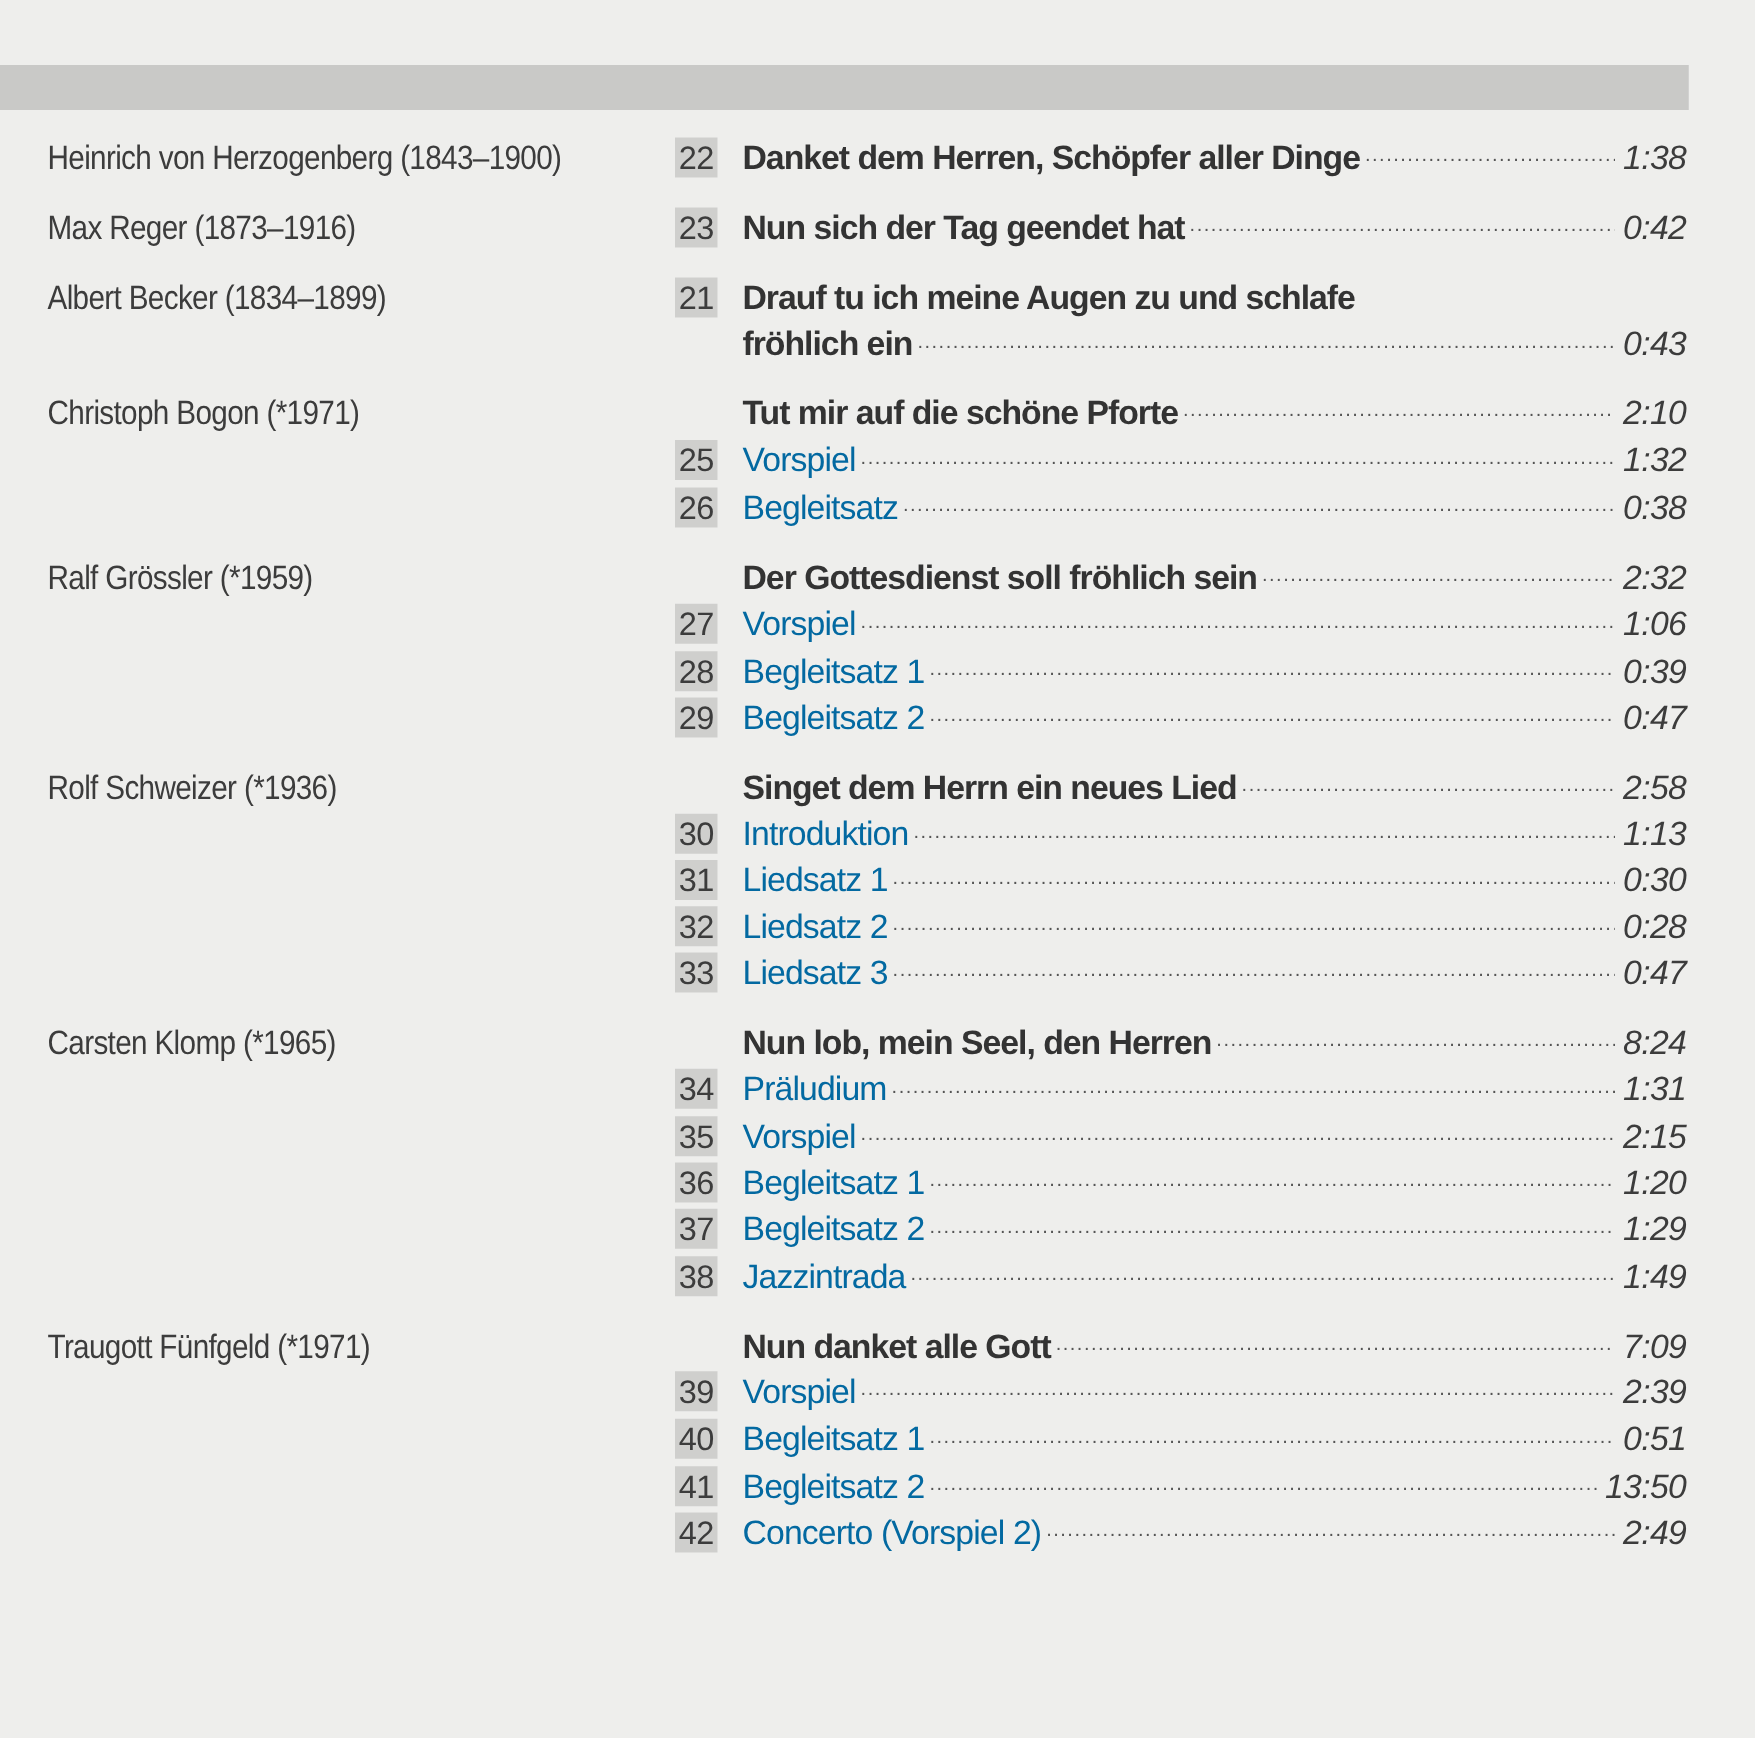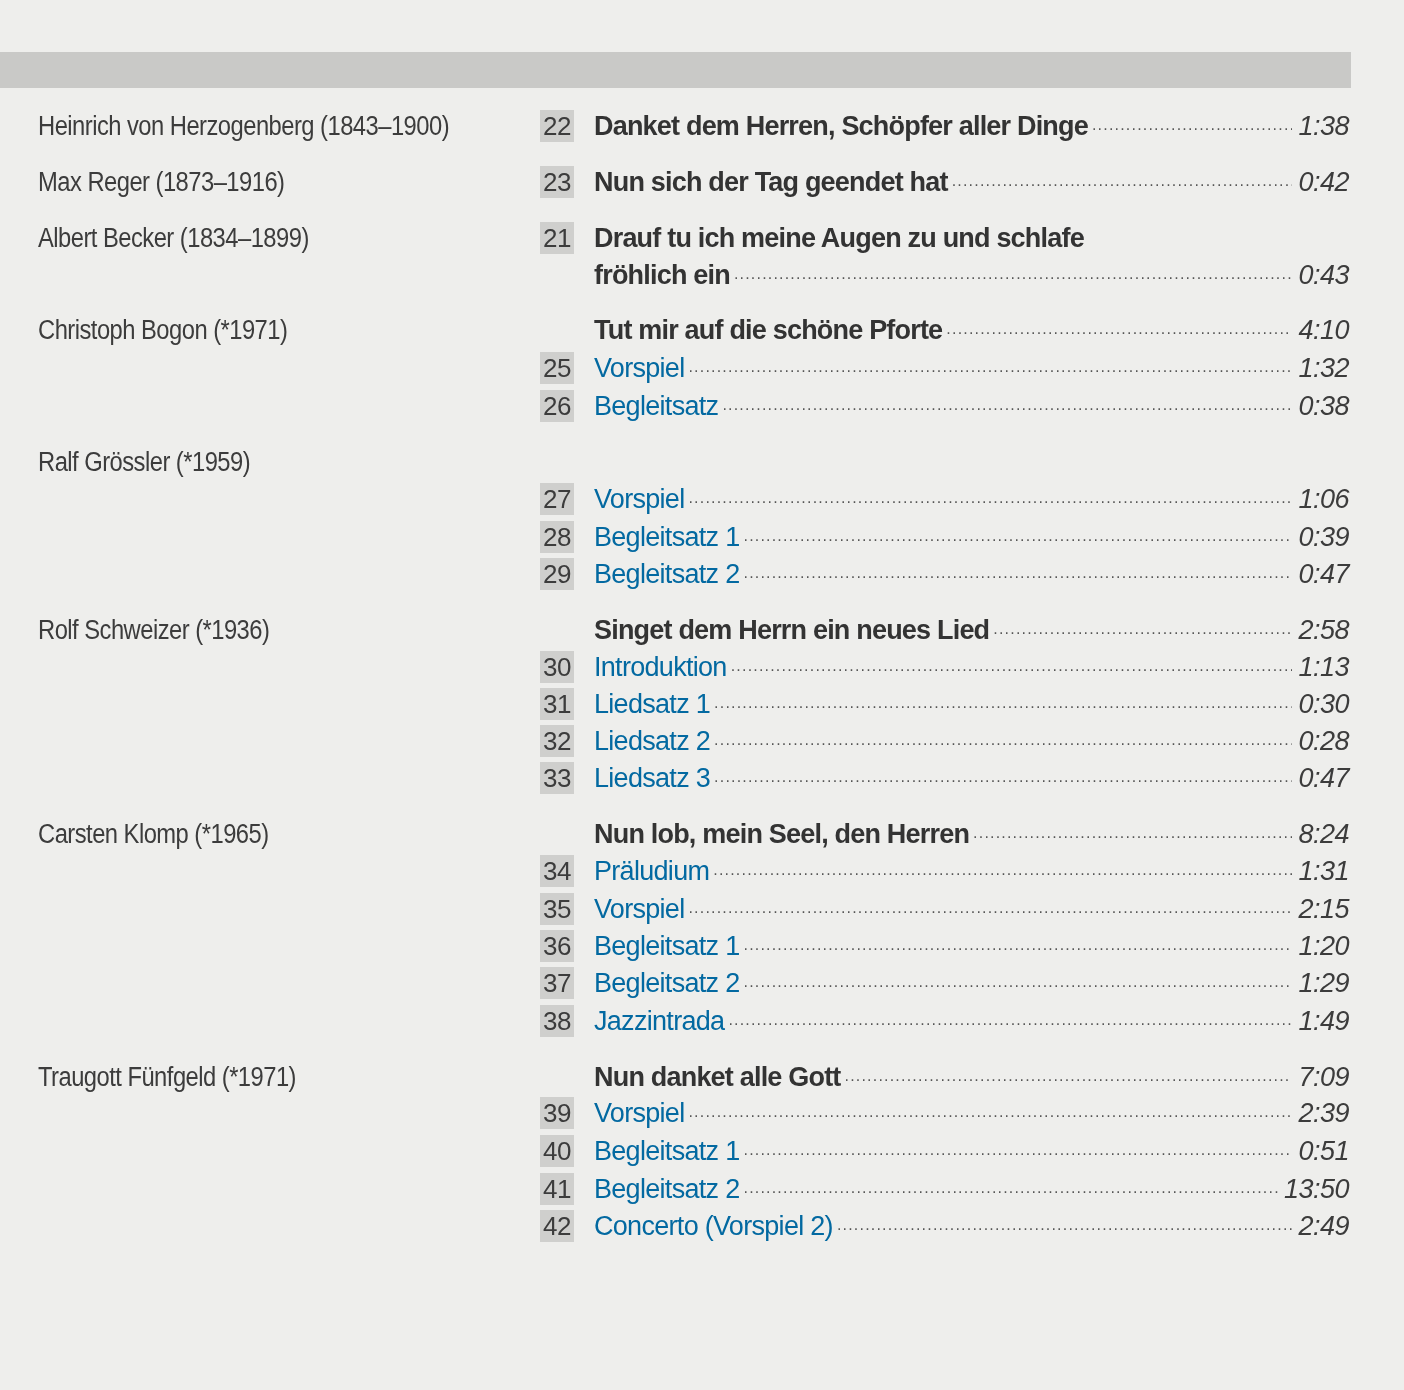--- a/index.html
+++ b/index.html
@@ -138,21 +138,21 @@
       <span class="dots"></span>
       <span class="time">0:43</span>
     </div>
   </div>
 
   <div class="row" style="top:311px">
     <span class="composer">Christoph Bogon (*1971)</span>
     <div class="titleline">
       <span class="title bold">Tut mir auf die schöne Pforte</span>
       <span class="dots"></span>
-      <span class="time">4:10</span>
+      <span class="time">2:10</span>
     </div>
   </div>
   <div class="row" style="top:349px">
     <span class="num">25</span>
     <div class="titleline">
       <span class="title plain">Vorspiel</span>
       <span class="dots"></span>
       <span class="time">1:32</span>
     </div>
   </div>
@@ -160,20 +160,25 @@
     <span class="num">26</span>
     <div class="titleline">
       <span class="title plain">Begleitsatz</span>
       <span class="dots"></span>
       <span class="time">0:38</span>
     </div>
   </div>
 
   <div class="row" style="top:443px">
     <span class="composer">Ralf Grössler (*1959)</span>
+    <div class="titleline">
+      <span class="title bold">Der Gottesdienst soll fröhlich sein</span>
+      <span class="dots"></span>
+      <span class="time">2:32</span>
+    </div>
   </div>
   <div class="row" style="top:480px">
     <span class="num">27</span>
     <div class="titleline">
       <span class="title plain">Vorspiel</span>
       <span class="dots"></span>
       <span class="time">1:06</span>
     </div>
   </div>
   <div class="row" style="top:518px">

